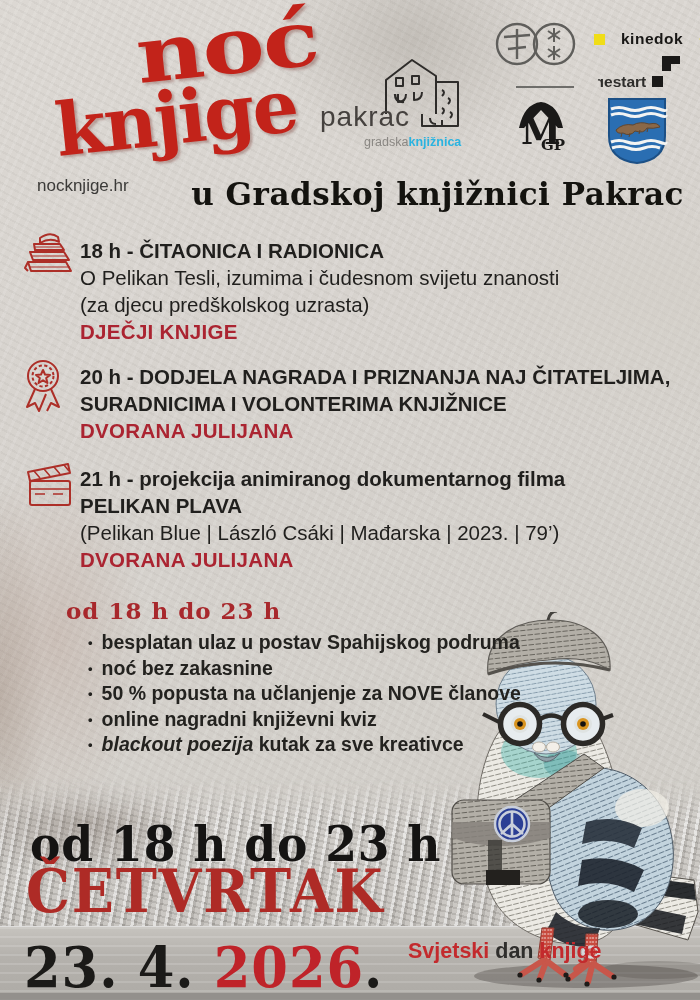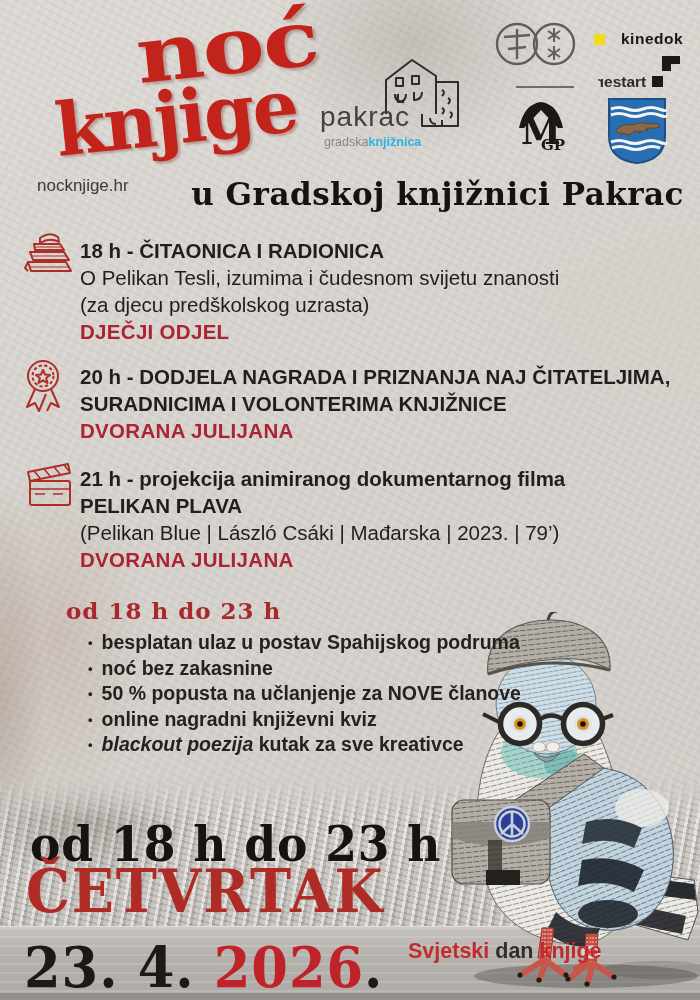--- a/index.html
+++ b/index.html
@@ -41,21 +41,21 @@
   .nk1{font-size:62px;line-height:56px;margin-left:88px;letter-spacing:-1px;
        transform:scale(1.5,1.25);transform-origin:left bottom;}
   .nk2{font-size:62px;line-height:62px;margin-top:-6px;letter-spacing:-2px;
        transform:scale(1.18,1.18);transform-origin:left top;}
   .site{position:absolute;left:37px;top:176px;font-size:17px;color:#3b3a38;}
 
   .pakrac{position:absolute;left:320px;top:56px;width:150px;height:94px;}
   .pakrac .bldg{position:absolute;right:-6px;top:-2px;}
   .pakrac .ttl{position:absolute;left:0;bottom:17px;font-size:28px;color:#45413e;letter-spacing:1px;}
   .pakrac .sub{position:absolute;left:4px;bottom:1px;font-size:12.5px;}
-  .pakrac .sub .g{color:#8a8783;}
+  .pakrac .sub .g{color:#8a8783;margin-left:40px;}
   .pakrac .sub .c{color:#2ab3e0;font-weight:bold;}
 
   .circles{position:absolute;left:494px;top:20px;}
   .divline{position:absolute;left:516px;top:86px;width:58px;height:2px;background:#6e6d6a;}
   .mgp{position:absolute;left:512px;top:98px;}
 
   .kinedok{position:absolute;left:594px;top:30px;display:flex;align-items:center;gap:16px;}
   .kinedok .sq{width:11px;height:11px;background:#f0dd17;}
   .kinedok .txt{font-size:15.5px;font-weight:bold;color:#181715;letter-spacing:.5px;}
   .kinedok .tri{width:0;height:0;border-top:5.5px solid transparent;border-bottom:5.5px solid transparent;border-right:9px solid #f0dd17;}
@@ -200,21 +200,21 @@
         <path d="M12,26 h35" stroke-width="1"></path>
       <path d="M8,32 h38 l5,9 h-40 z"></path>
         <path d="M10,37 h40" stroke-width="1"></path>
       <path d="M8,32 l-3,6 3,3"></path>
     </g>
   </svg>
   <div class="ev" style="top:237px">
     <div class="t">18 h - ČITAONICA I RADIONICA</div>
     <div>O Pelikan Tesli, izumima i čudesnom svijetu znanosti</div>
     <div>(za djecu predškolskog uzrasta)</div>
-    <div class="loc">DJEČJI ODJEL</div>
+    <div class="loc">DJEČJI KNJIGE</div>
   </div>
 
   <svg class="evicon" style="left:18px;top:356px" width="52" height="58" viewBox="0 0 52 58">
     <g fill="none" stroke="#ad2f28" stroke-width="2" stroke-linejoin="round">
       <circle cx="25" cy="20" r="15"></circle>
       <circle cx="25" cy="20" r="10.5" stroke-dasharray="3.2,2.4"></circle>
       <path d="M25,14 l2,4.5 5,.4 -3.8,3.2 1.2,4.9 -4.4,-2.7 -4.4,2.7 1.2,-4.9 -3.8,-3.2 5,-.4 z"></path>
       <path d="M17,33 L9,51 L17,47 L21,55 L28,38"></path>
       <path d="M33,33 L41,51 L33,47 L29,55"></path>
     </g>

